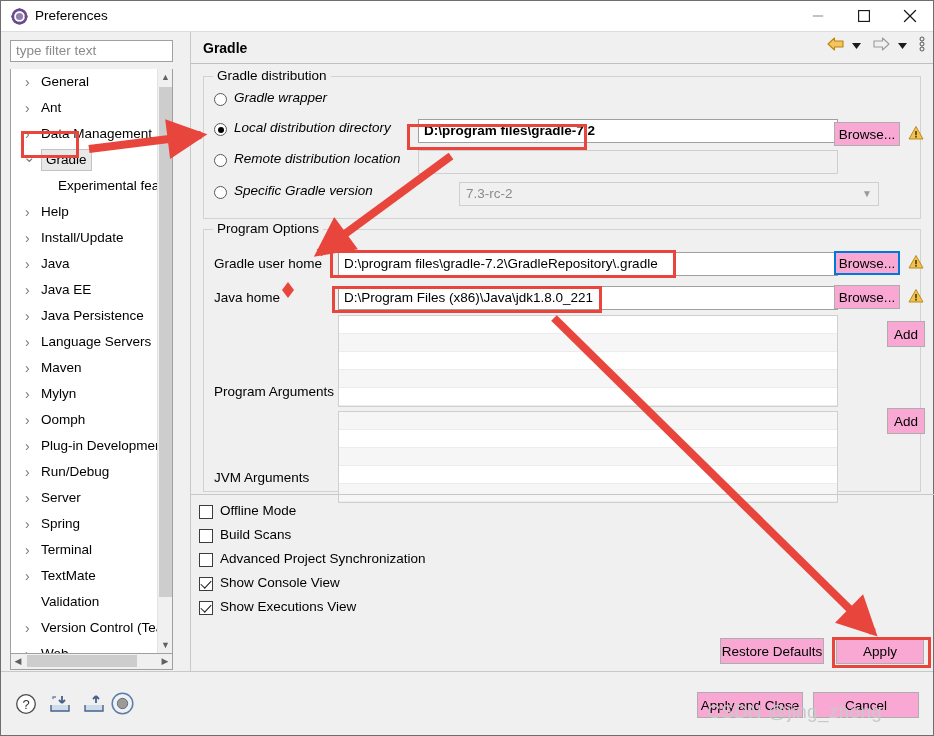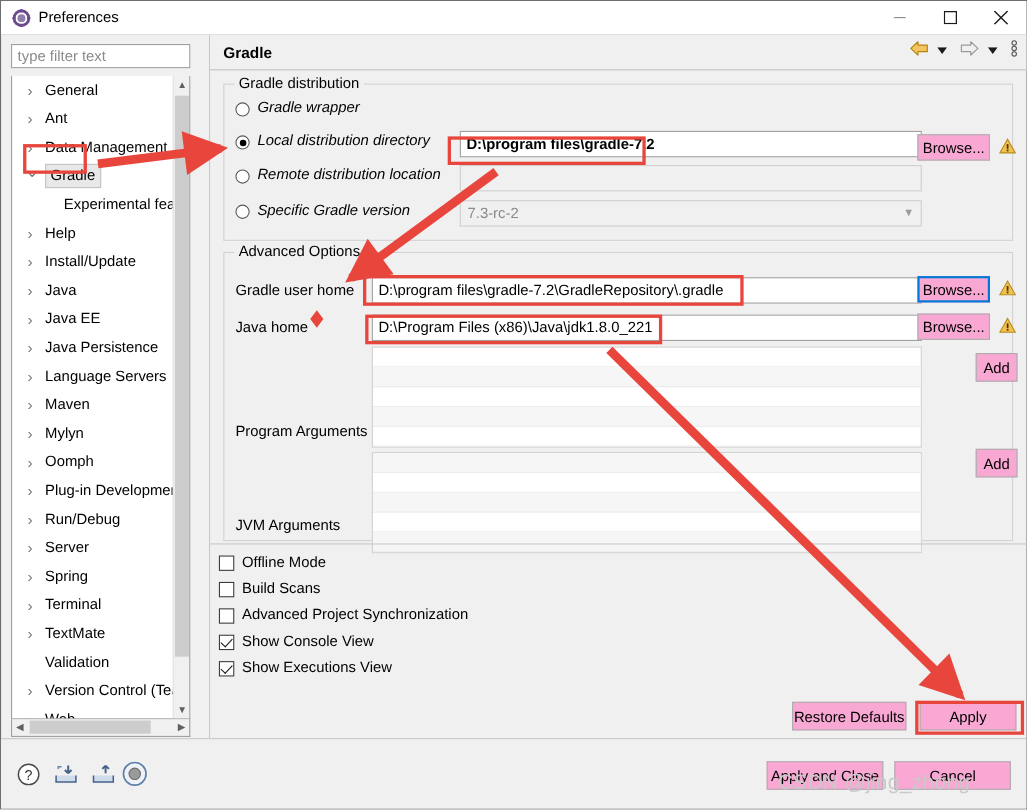--- a/index.html
+++ b/index.html
@@ -74,21 +74,21 @@
        border-radius:50%;background:#fff;box-sizing:border-box;}
   .rad.on::after{content:"";position:absolute;left:2.5px;top:2.5px;width:6px;height:6px;
                  border-radius:50%;background:#000;}
   .radio-row .rlbl{position:absolute;left:20px;top:1px;white-space:nowrap;font-style:italic;}
 
   .txt{position:absolute;height:24px;background:#fff;border:1px solid #a0a0a0;
        box-sizing:border-box;font-size:13.5px;padding:3px 0 0 5px;color:#000;
        white-space:nowrap;overflow:hidden;}
   .txt.dis{background:#f0f0f0;border-color:#cfcfcf;color:#8a8a8a;}
   .combo{position:absolute;height:24px;background:#f0f0f0;border:1px solid #cfcfcf;
-         box-sizing:border-box;font-size:13.5px;padding:3px 12px 0 6px;color:#8a8a8a;}
+         box-sizing:border-box;font-size:13.5px;padding:3px 12px 0 6px;color:#8a8a8a;margin-left:41px;}
   .combo .cv{position:absolute;right:6px;top:5px;color:#9a9a9a;font-size:10px;}
 
   .btn{position:absolute;background:#f9a8d4;border:1px solid #adadad;box-sizing:border-box;
        font-size:13.5px;text-align:center;cursor:default;color:#000;}
   .btn.focus{border:2px solid #0078d7;}
 
   .warn{position:absolute;width:16px;height:16px;}
 
   .alabel{position:absolute;font-size:13.5px;white-space:nowrap;}
 
@@ -267,21 +267,21 @@
     <div class="btn" style="left:643px;top:90px;width:66px;height:24px;line-height:23px;">Browse...</div>
     <span class="warn" style="left:717px;top:93px;">
       <svg width="16" height="16" viewBox="0 0 16 16">
         <path d="M8 1.5 L15 14 L1 14 Z" fill="#f2c14e" stroke="#b98b1e" stroke-width="1"></path>
         <rect x="7.2" y="6" width="1.6" height="4.3" fill="#4a3708"></rect>
         <rect x="7.2" y="11" width="1.6" height="1.6" fill="#4a3708"></rect>
       </svg>
     </span>
 
     <div class="group" id="grp-adv">
-      <span class="glabel">Advanced Options</span>
+      <span class="glabel">Program Options</span>
 
       <span class="alabel" style="left:10px;top:26px;">Gradle user home</span>
       <div class="txt" style="left:134px;top:22px;width:500px;">D:\program files\gradle-7.2\GradleRepository\.gradle</div>
 
       <span class="alabel" style="left:10px;top:60px;">Java home</span>
       <div class="txt" style="left:134px;top:56px;width:500px;">D:\Program Files (x86)\Java\jdk1.8.0_221</div>
 
       <span class="alabel" style="left:10px;top:154px;">Program Arguments</span>
       <div class="listbox" style="left:134px;top:85px;width:500px;height:92px;">
         <div class="row"></div>

